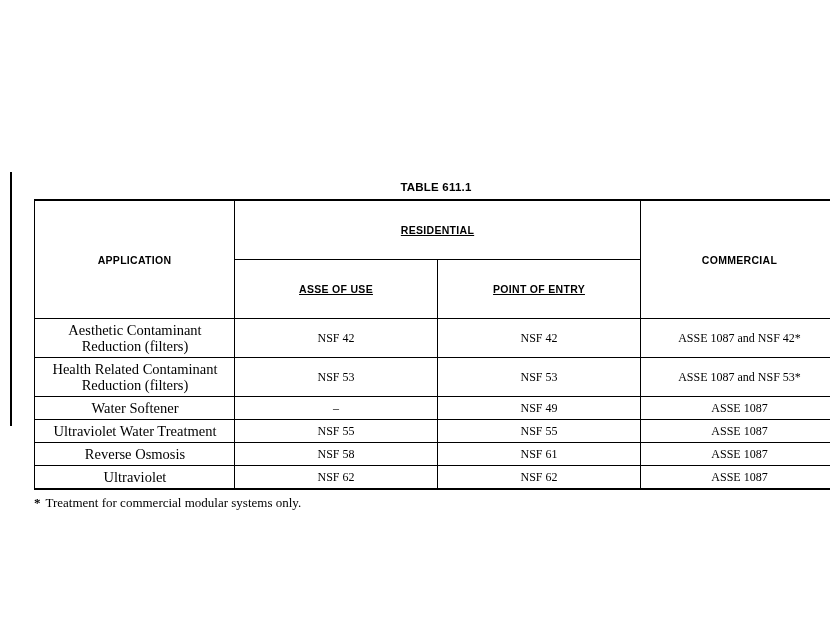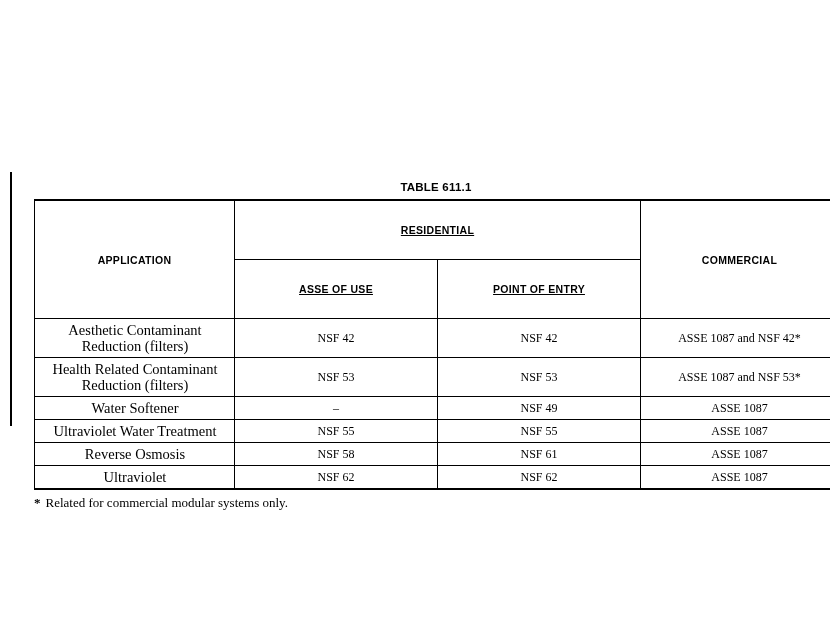--- a/index.html
+++ b/index.html
@@ -168,16 +168,16 @@
       <tr>
         <td class="app">Ultraviolet</td>
         <td class="val">NSF 62</td>
         <td class="val">NSF 62</td>
         <td class="val">ASSE 1087</td>
       </tr>
     </tbody>
   </table>
 
   <div class="footnote">
-    <span class="star">*</span><span>Related for commercial modular systems only.</span>
+    <span class="star">*</span><span>Treatment for commercial modular systems only.</span>
   </div>
 
 </div>
 
 </body></html>

